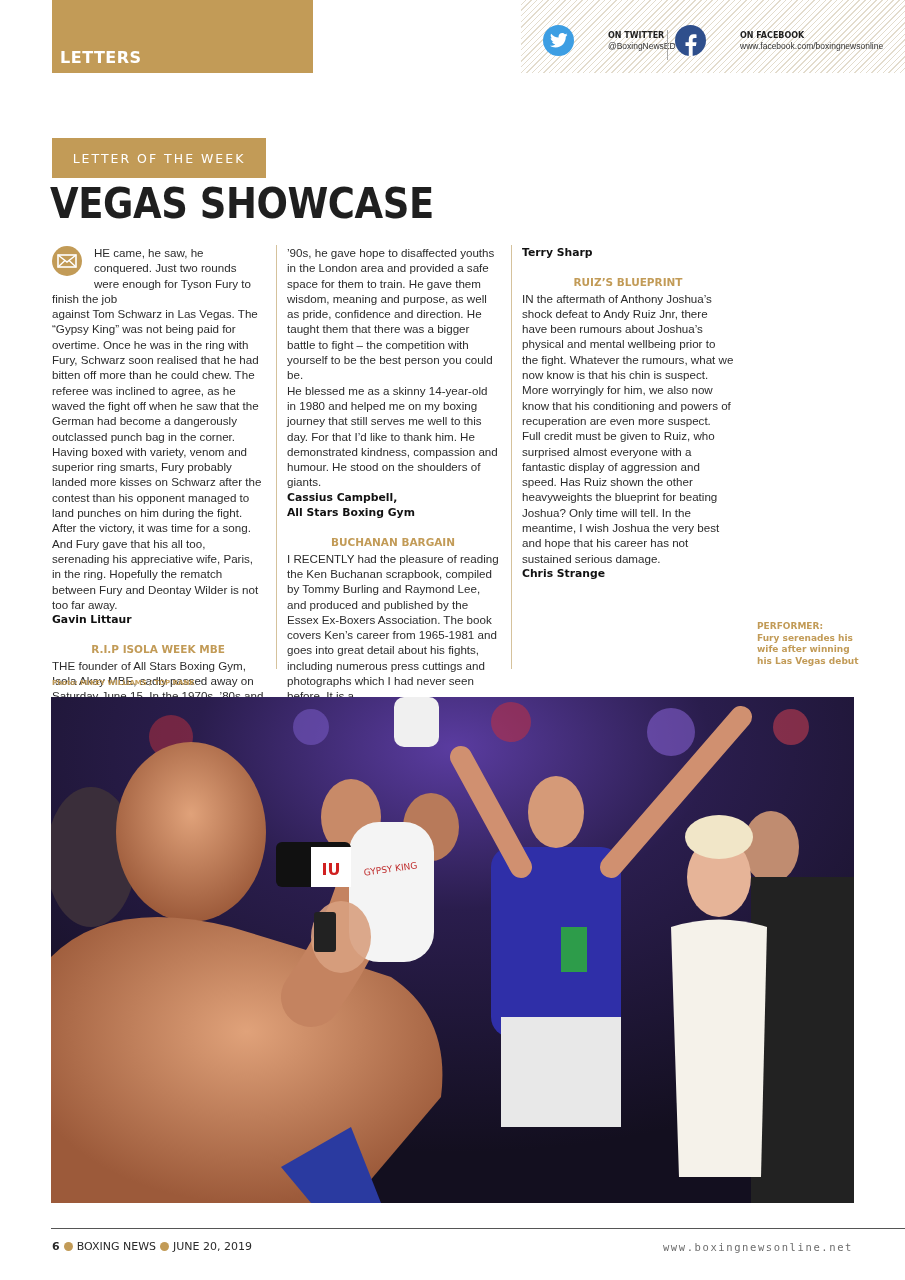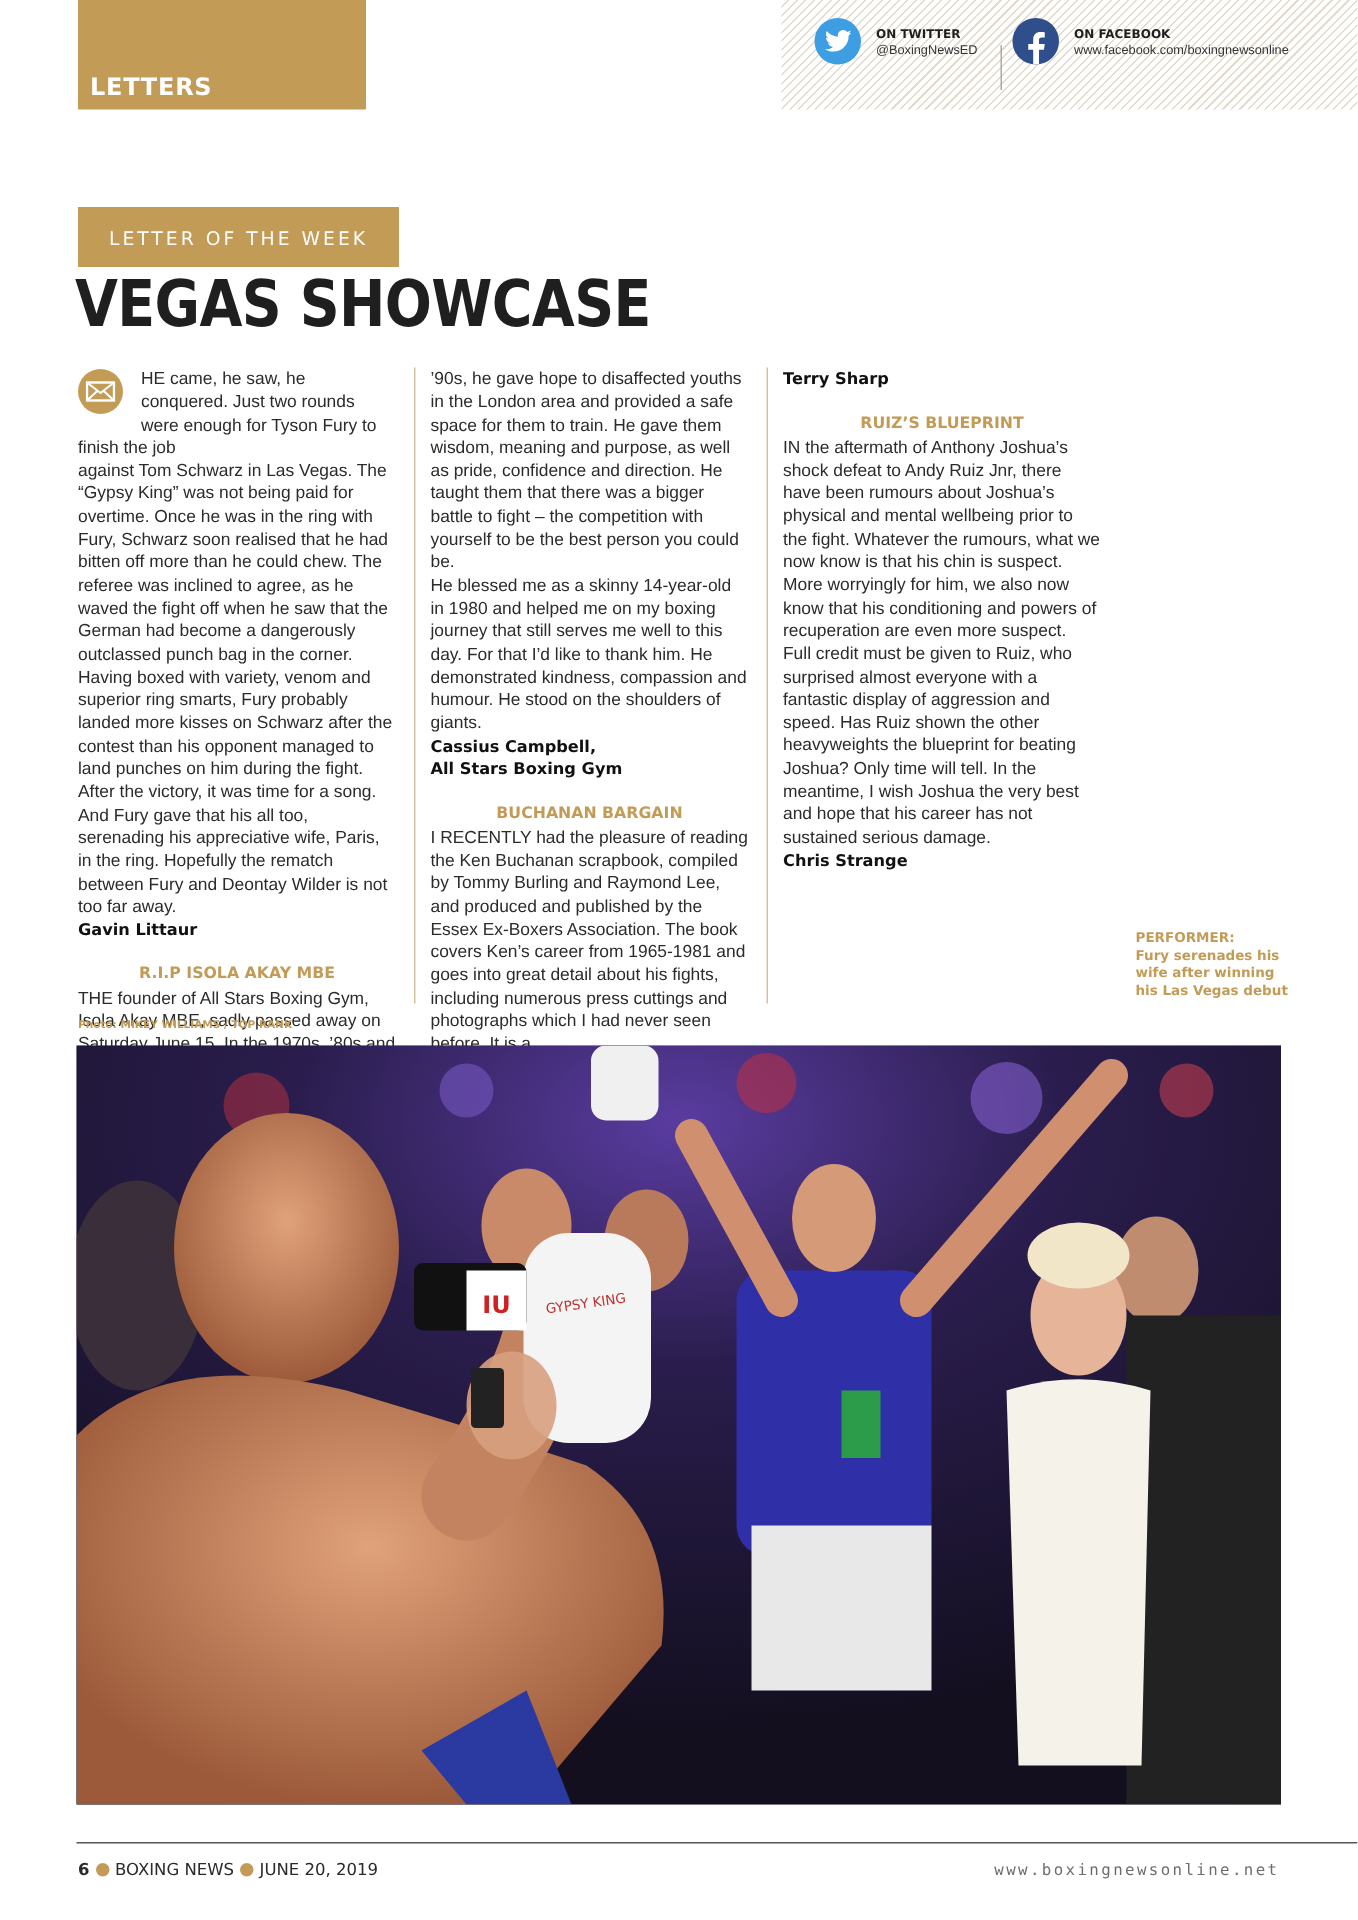--- a/index.html
+++ b/index.html
@@ -5,33 +5,33 @@
   html, body { margin:0; padding:0; }
   body {
     width:905px; height:1280px; position:relative; overflow:hidden;
     background:#ffffff; color:#2a2a2a;
     font-family:"Liberation Sans", sans-serif;
   }
   .abs { position:absolute; }
 
   
   .section-tab {
-    left:52px; top:0; width:192px; height:73px; background:#c29b57;
+    left:52px; top:0; width:261px; height:73px; background:#c29b57;
   }
   .section-tab span {
     position:absolute; left:8px; bottom:6px; color:#fff;
     font-family:"DejaVu Sans", sans-serif; font-weight:bold; font-size:16px; letter-spacing:0.5px;
   }
 
   
   .social-strip {
     left:521px; top:0; width:384px; height:73px;
     background: repeating-linear-gradient(135deg, #ffffff 0px, #ffffff 3px, #e3dccd 3px, #e3dccd 4px);
   }
-  .social-item { position:absolute; top:12px; display:flex; align-items:center; }
+  .social-item { position:absolute; top:25px; display:flex; align-items:center;gap:24px; }
   .social-icon {
     width:31px; height:31px; border-radius:50%; display:flex; align-items:center; justify-content:center;
   }
   .social-text { margin-left:10px; line-height:11px; }
   .social-title { font-family:"DejaVu Sans", sans-serif; font-weight:bold; font-size:8px; color:#1f1f1f; display:block; }
   .social-handle { font-family:"Liberation Sans", sans-serif; font-size:8.5px; color:#333; display:block;text-align:center; }
   .social-divider { position:absolute; left:146px; top:30px; width:1px; height:30px; background:#a9a9a9; }
 
   
   .lotw {
@@ -132,21 +132,21 @@
 <div class="abs col col1">
   <div class="envelope">
     <svg width="20" height="14" viewBox="0 0 20 14">
         <rect x="1" y="1" width="18" height="12" fill="none" stroke="#fff" stroke-width="1.6"></rect>
         <path d="M1 1 L10 8 L19 1 M1 13 L8 6.5 M19 13 L12 6.5" fill="none" stroke="#fff" stroke-width="1.4"></path>
       </svg>
   </div>
   <p>HE came, he saw, he conquered. Just two rounds were enough for Tyson Fury to finish the job</p>
   <p>against Tom Schwarz in Las Vegas. The “Gypsy King” was not being paid for overtime. Once he was in the ring with Fury, Schwarz soon realised that he had bitten off more than he could chew. The referee was inclined to agree, as he waved the fight off when he saw that the German had become a dangerously outclassed punch bag in the corner. Having boxed with variety, venom and superior ring smarts, Fury probably landed more kisses on Schwarz after the contest than his opponent managed to land punches on him during the fight. After the victory, it was time for a song. And Fury gave that his all too, serenading his appreciative wife, Paris, in the ring. Hopefully the rematch between Fury and Deontay Wilder is not too far away.</p>
   <p class="sig">Gavin Littaur</p>
-  <p class="sub">R.I.P ISOLA AKAY MBE</p>
+  <p class="sub">R.I.P ISOLA WEEK MBE</p>
   <p>THE founder of All Stars Boxing Gym, Isola Akay MBE, sadly passed away on Saturday June 15. In the 1970s, ’80s and</p>
 </div>
 
 <div class="abs col col2">
   <p>’90s, he gave hope to disaffected youths in the London area and provided a safe space for them to train. He gave them wisdom, meaning and purpose, as well as pride, confidence and direction. He taught them that there was a bigger battle to fight – the competition with yourself to be the best person you could be.</p>
   <p>He blessed me as a skinny 14-year-old in 1980 and helped me on my boxing journey that still serves me well to this day. For that I’d like to thank him. He demonstrated kindness, compassion and humour. He stood on the shoulders of giants.</p>
   <p class="sig">Cassius Campbell,</p>
   <p class="sig">All Stars Boxing Gym</p>
   <p class="sub">BUCHANAN BARGAIN</p>
   <p>I RECENTLY had the pleasure of reading the Ken Buchanan scrapbook, compiled by Tommy Burling and Raymond Lee, and produced and published by the Essex Ex-Boxers Association. The book covers Ken’s career from 1965-1981 and goes into great detail about his fights, including numerous press cuttings and photographs which I had never seen before. It is a</p>

